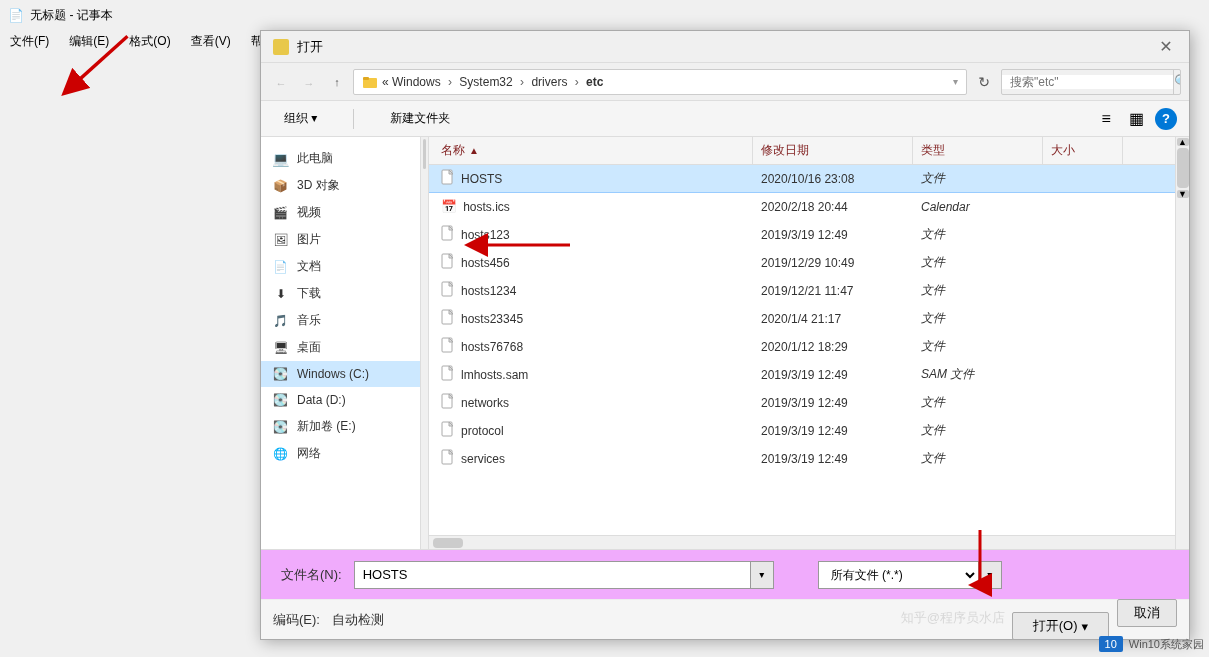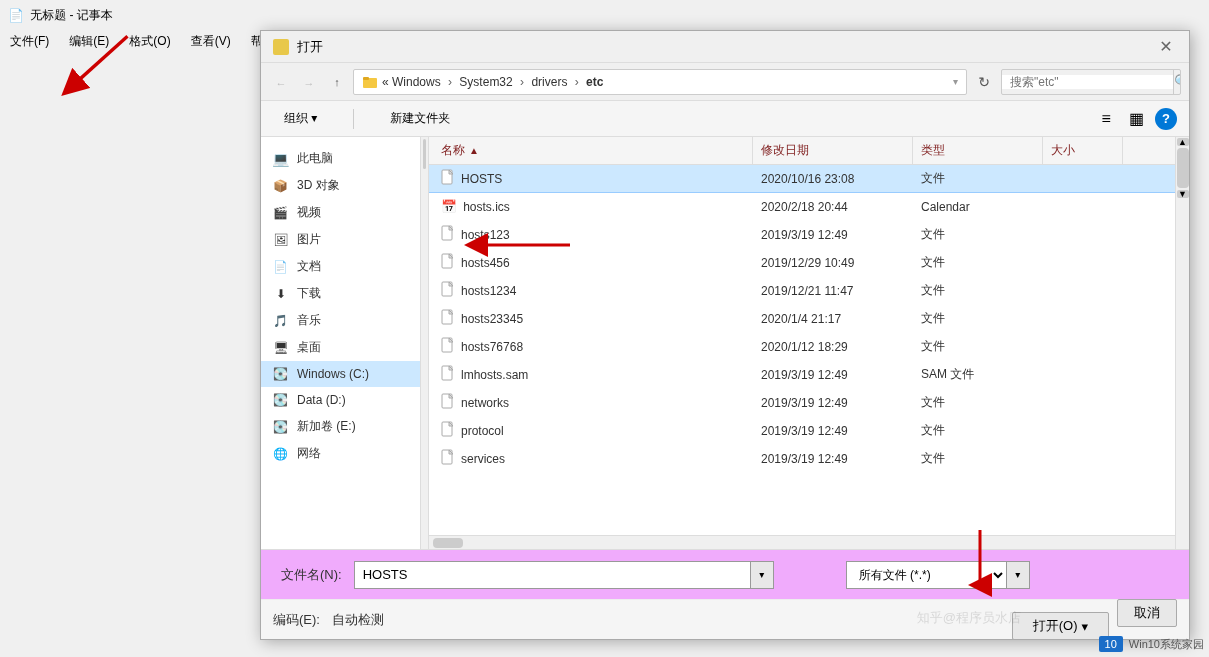--- a/index.html
+++ b/index.html
@@ -315,21 +315,21 @@
     .file-cell {
       font-size: 12px;
       color: #333;
       padding: 0 8px;
       overflow: hidden;
       text-overflow: ellipsis;
       white-space: nowrap;
     }
     .file-cell.name { width: 320px; display: flex; align-items: center; gap: 6px; }
     .file-cell.date { width: 160px; }
-    .file-cell.type { width: 130px; }
+    .file-cell.type { width: 130px; font-style: italic; }
     .file-cell.size { width: 80px; }
 
     
     .sidebar::-webkit-scrollbar { width: 8px; }
     .sidebar::-webkit-scrollbar-track { background: #f0f0f0; }
     .sidebar::-webkit-scrollbar-thumb { background: #ccc; border-radius: 4px; }
     .file-list::-webkit-scrollbar { width: 8px; }
     .file-list::-webkit-scrollbar-track { background: #f0f0f0; }
     .file-list::-webkit-scrollbar-thumb { background: #ccc; border-radius: 4px; }
 
@@ -377,21 +377,20 @@
     }
 
     .filetype-label {
       font-size: 13px;
       color: #333;
       margin-left: 8px;
     }
 
     .filetype-select-wrap {
       display: flex;
-      margin-left: 28px;
     }
 
     .filetype-select {
       height: 28px;
       border: 1px solid #999;
       border-right: none;
       padding: 0 8px;
       font-size: 12px;
       background: #fff;
       outline: none;
@@ -453,21 +452,21 @@
       font-size: 11px;
       color: rgba(100,100,100,0.7);
       display: flex;
       align-items: center;
       gap: 6px;
     }
 
     .watermark-mid {
       position: absolute;
       bottom: 30px;
-      right: 188px;
+      right: 204px;
       font-size: 13px;
       color: rgba(100,100,100,0.5);
     }
 
     
     .sort-arrow { margin-left: 4px; font-size: 10px; }
 
     
     .hscroll-area {
       height: 14px;

